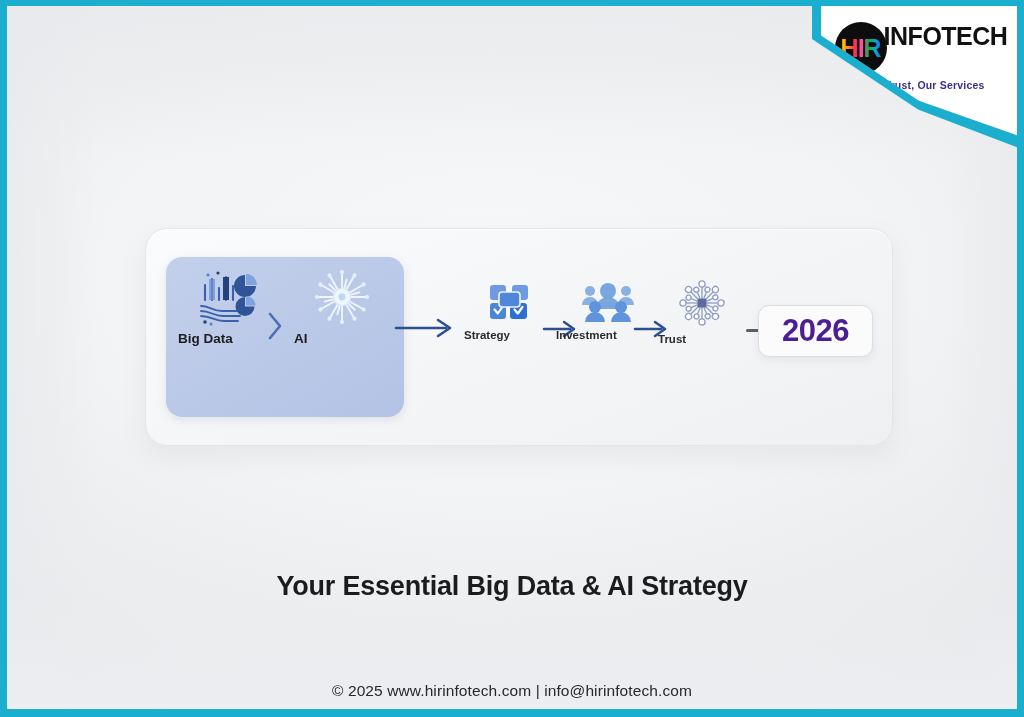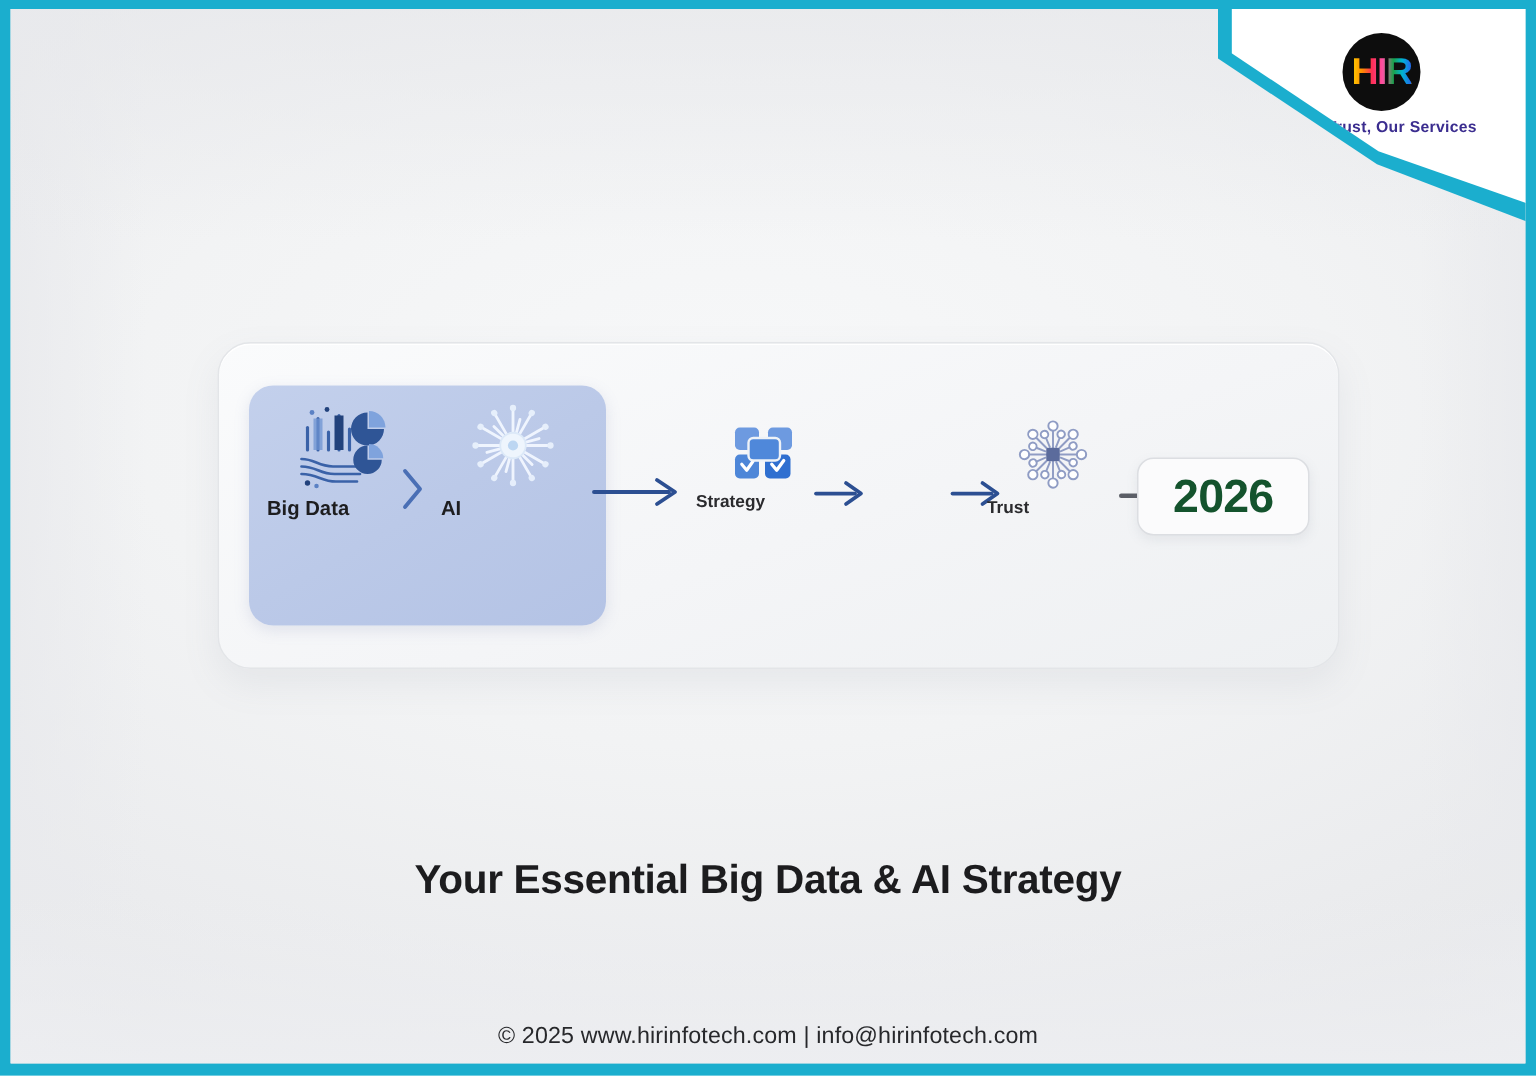--- a/index.html
+++ b/index.html
@@ -120,21 +120,21 @@
   #year-chip{
     position:absolute; left:612px; top:76px;
     width:115px; height:52px;
     background:#fbfbfc;
     border:1px solid #dcdee2;
     border-radius:11px;
     display:flex; align-items:center; justify-content:center;
     box-shadow:0 3px 8px rgba(120,128,145,.12);
   }
   #year-chip .yr{
-    font-size:31px; font-weight:bold; color:#14532d; letter-spacing:-0.5px;
+    font-size:31px; font-weight:bold; color:#4c1d95; letter-spacing:-0.5px;
   }
 
   
   #headline{
     position:absolute; left:0; right:0; top:565px;
     text-align:center;
     font-size:27px; font-weight:bold; color:#1c1c1e;
     letter-spacing:-0.2px;
   }
   #footer{
@@ -148,20 +148,21 @@
 
 <div id="poster">
   <div id="canvas">
 
     <div id="logo-badge">
       <div id="logo-inner">
         <div class="logo-row">
           <div class="logo-mark">
             <span class="logo-mark-text">HIR</span>
           </div>
+          <span class="logo-word">INFOTECH</span>
         </div>
         <div class="logo-tag">Your Trust, Our Services</div>
       </div>
     </div>
 
     <div id="flow-card">
 
       <div id="blue-panel"></div>
 
       <div class="node" id="n-bigdata">
@@ -302,20 +303,37 @@
         <div class="lbl">Strategy</div>
       </div>
 
       <div class="arrow-s1">
         <svg width="36" height="20" viewBox="0 0 36 20">
           <line x1="2" y1="10" x2="28" y2="10" stroke="#2c4f92" stroke-width="2.5" stroke-linecap="round"></line>
           <path d="M22 3 L32 10 L22 17" fill="none" stroke="#2c4f92" stroke-width="2.5" stroke-linecap="round" stroke-linejoin="round"></path>
         </svg>
       </div>
 
+      <div class="node small" id="n-invest">
+        <div class="ico">
+          <svg width="56" height="44" viewBox="0 0 56 44">
+            <circle cx="10" cy="10" r="5" fill="#8bb0e3"></circle>
+            <path d="M2 24 a8 8 0 0 1 16 0 z" fill="#8bb0e3"></path>
+            <circle cx="46" cy="10" r="5" fill="#8bb0e3"></circle>
+            <path d="M38 24 a8 8 0 0 1 16 0 z" fill="#8bb0e3"></path>
+            <circle cx="28" cy="10" r="8" fill="#7aa6e0"></circle>
+            <path d="M16 28 a12 12 0 0 1 24 0 z" fill="#7aa6e0"></path>
+            <circle cx="15" cy="26" r="6" fill="#5f93db"></circle>
+            <path d="M5 41 a10 10 0 0 1 20 0 z" fill="#5f93db"></path>
+            <circle cx="41" cy="26" r="6" fill="#5f93db"></circle>
+            <path d="M31 41 a10 10 0 0 1 20 0 z" fill="#5f93db"></path>
+          </svg>
+        </div>
+        <div class="lbl">Investment</div>
+      </div>
 
       <div class="arrow-s2">
         <svg width="36" height="20" viewBox="0 0 36 20">
           <line x1="2" y1="10" x2="28" y2="10" stroke="#2c4f92" stroke-width="2.5" stroke-linecap="round"></line>
           <path d="M22 3 L32 10 L22 17" fill="none" stroke="#2c4f92" stroke-width="2.5" stroke-linecap="round" stroke-linejoin="round"></path>
         </svg>
       </div>
 
       <div class="node small" id="n-growth">
         <div class="ico">

